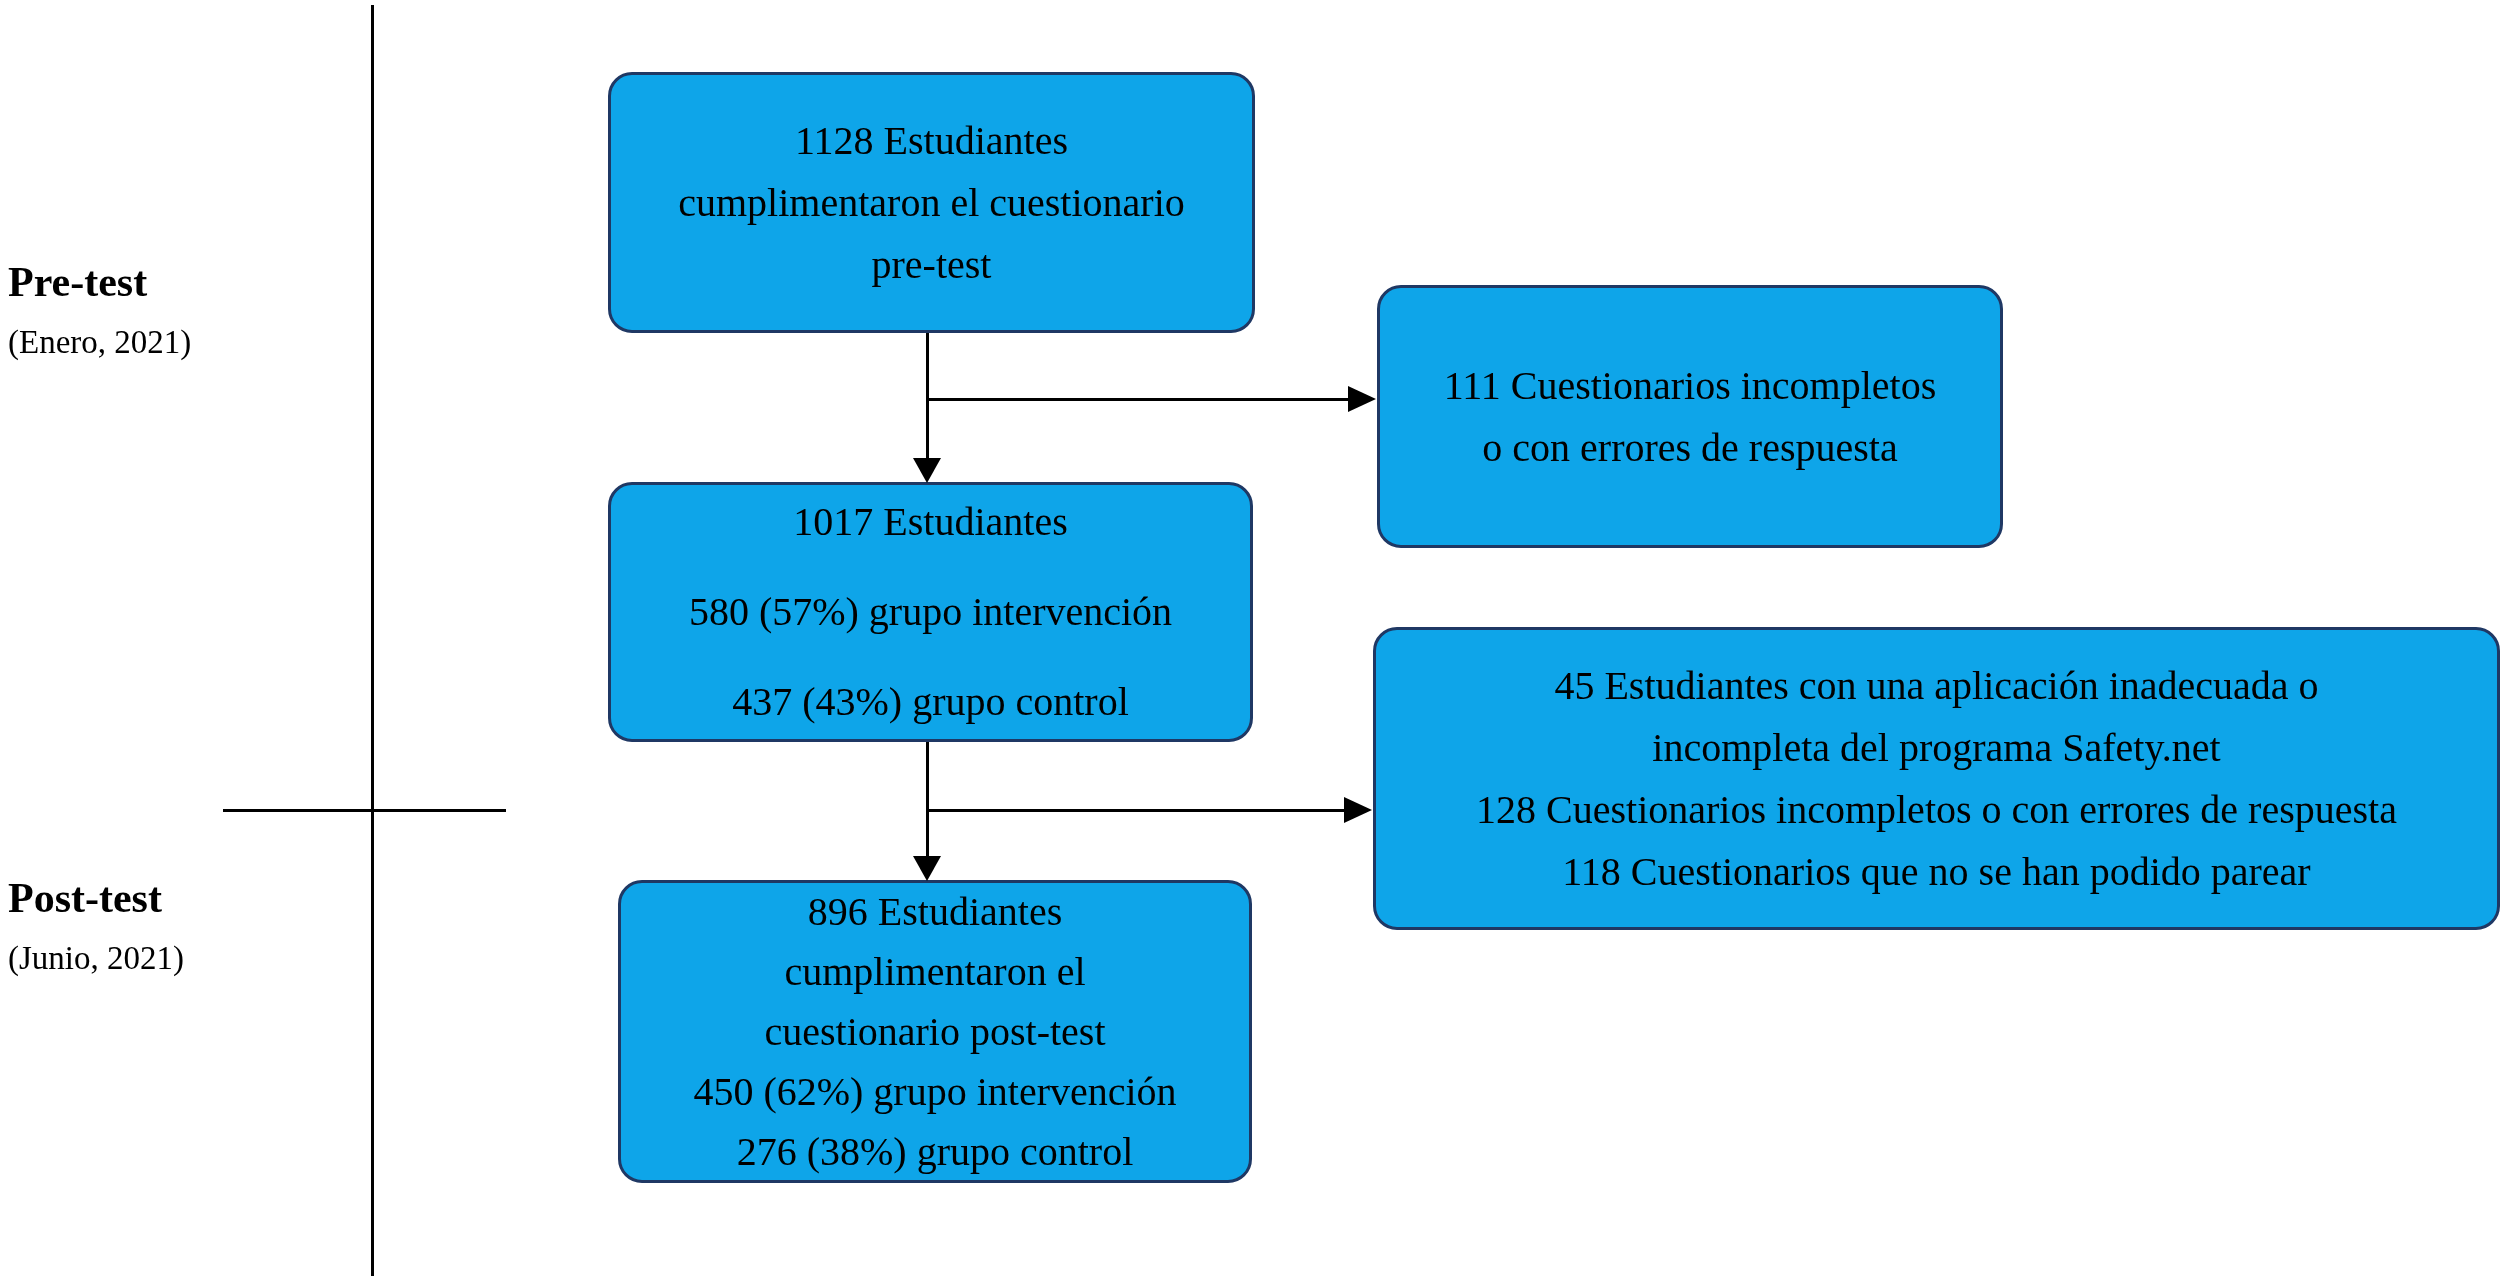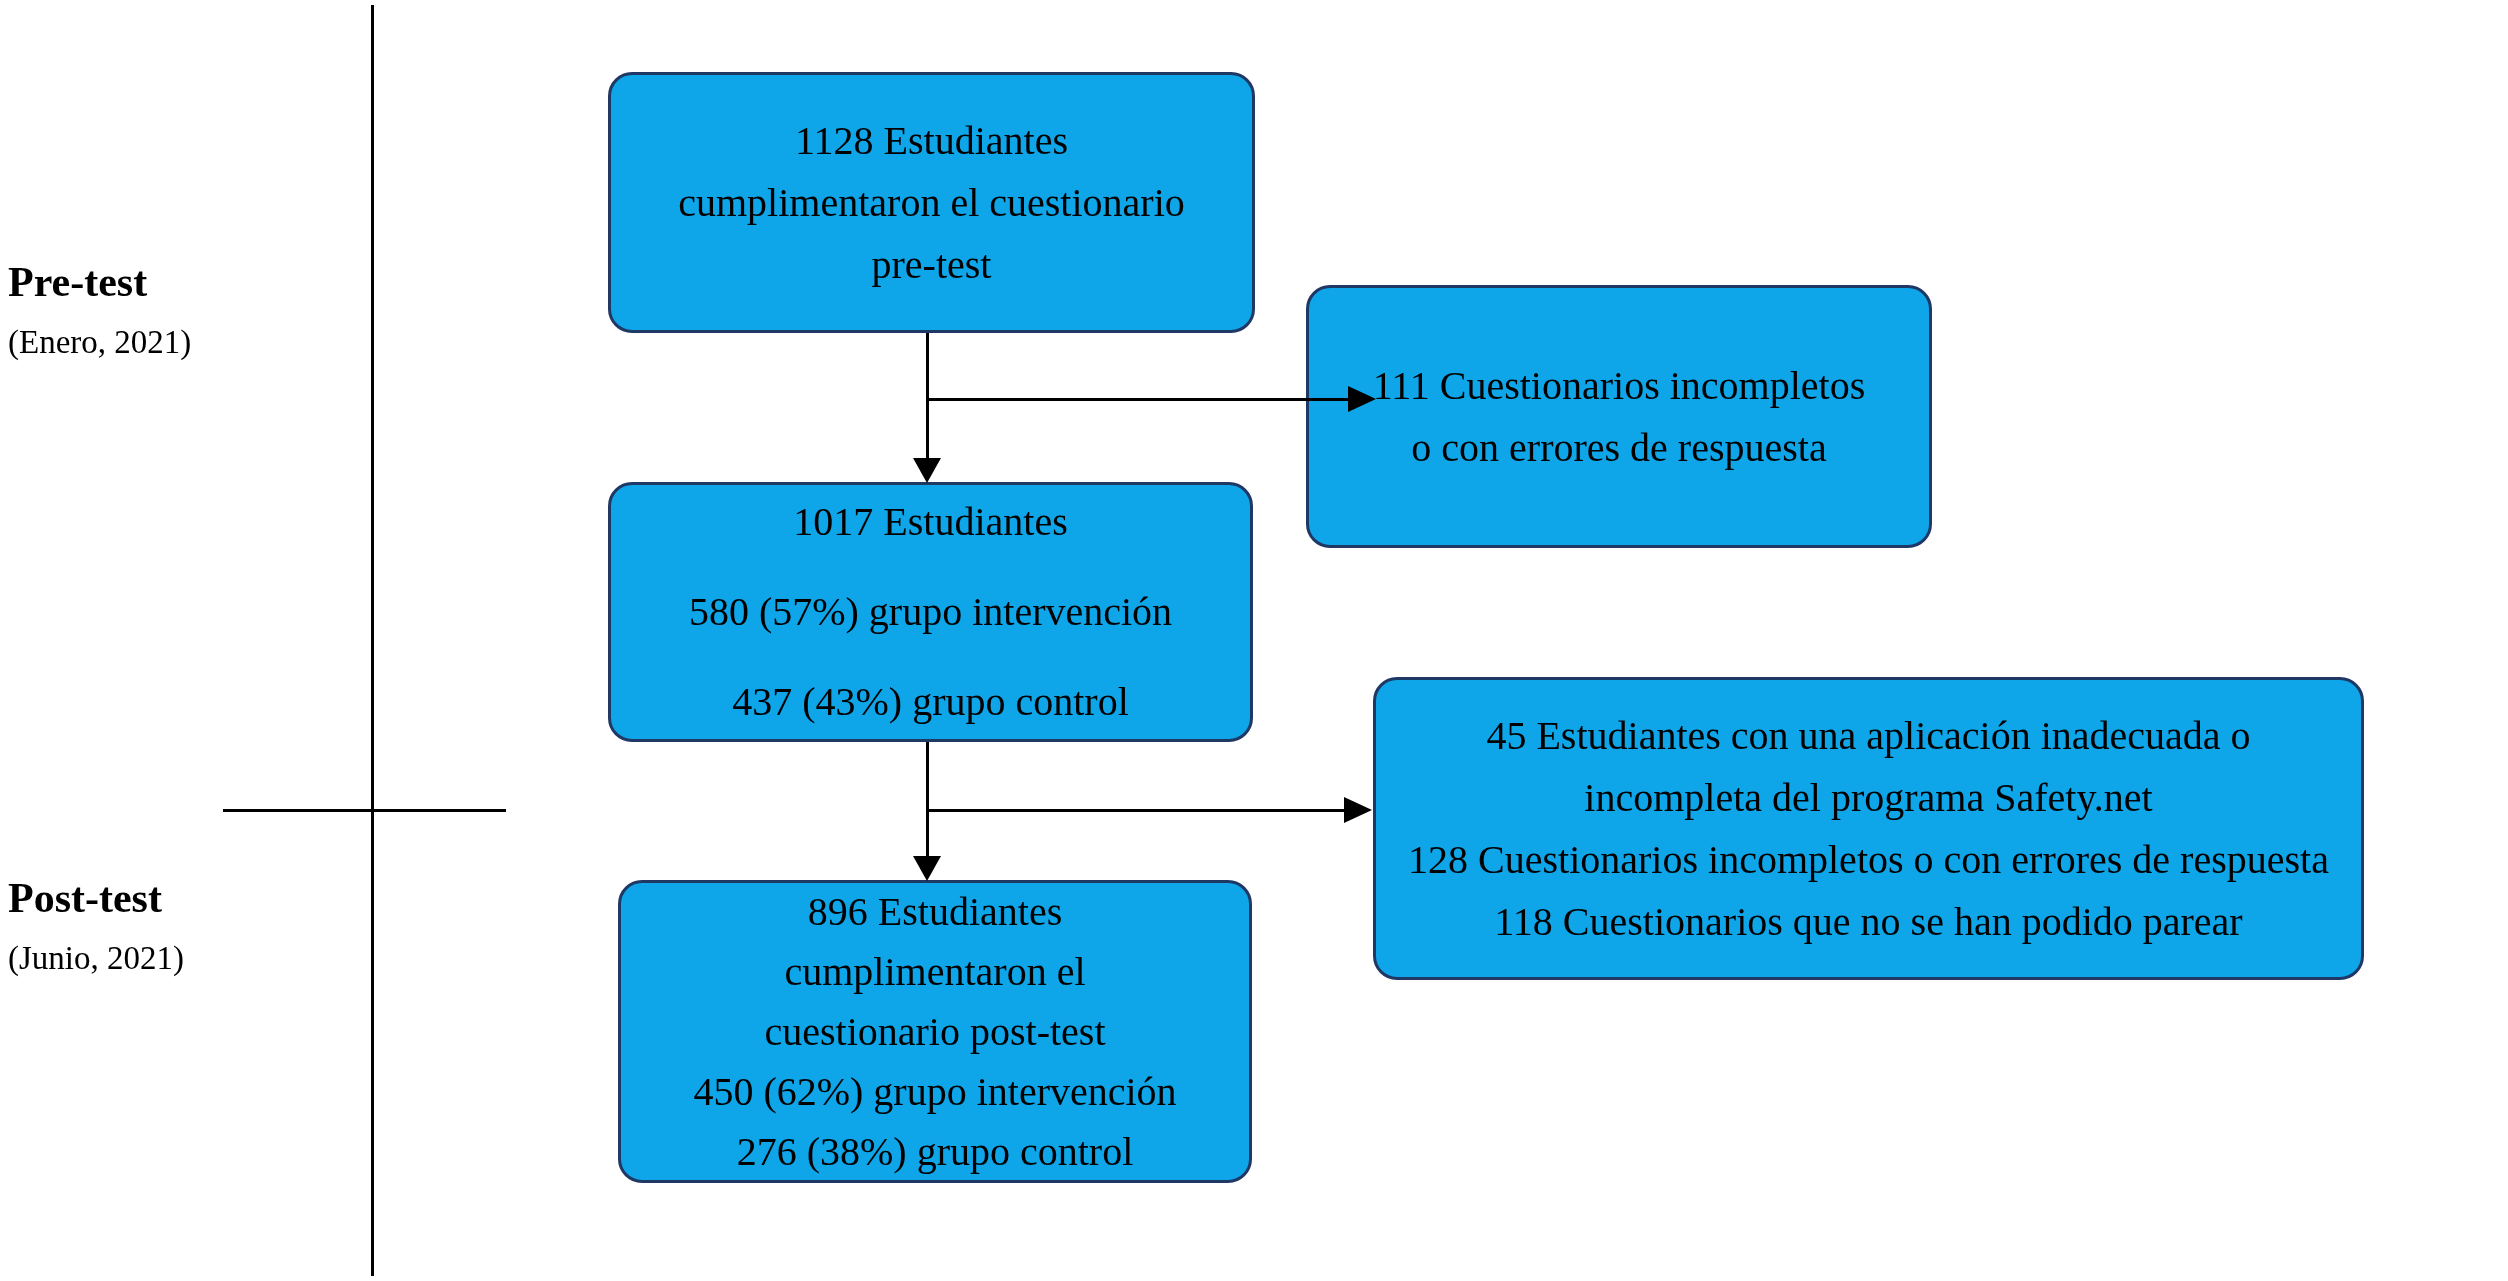--- a/index.html
+++ b/index.html
@@ -33,23 +33,23 @@
     border-radius: 24px;
     background: #0ea5e9;
     display: flex;
     flex-direction: column;
     justify-content: center;
     align-items: center;
     text-align: center;
   }
   .box .line { font-size: 40px; line-height: 62px; white-space: nowrap; }
   #box-pretest-completed  { left: 608px;  top: 72px;  width: 647px;  height: 261px; }
-  #box-excluded-pretest   { left: 1306px; top: 285px; width: 626px;  height: 263px; }
+  #box-excluded-pretest   { left: 1377px; top: 285px; width: 626px;  height: 263px; }
   #box-analyzed-pretest   { left: 608px;  top: 482px; width: 645px;  height: 260px; gap: 28px; }
-  #box-excluded-posttest  { left: 1373px; top: 677px; width: 991px; height: 303px; text-align: center; }
+  #box-excluded-posttest  { left: 1373px; top: 627px; width: 1127px; height: 303px; text-align: center; }
   #box-posttest-completed { left: 618px;  top: 880px; width: 634px;  height: 303px; }
   #box-posttest-completed .line { line-height: 60px; }
 
   
   .connector { position: absolute; background: #000000; }
   #arrow1-stem { left: 926px; top: 333px; width: 3px; height: 126px; }
   #arrow2-stem { left: 926px; top: 398px; width: 424px; height: 3px; }
   #arrow3-stem { left: 926px; top: 742px; width: 3px; height: 116px; }
   #arrow4-stem { left: 926px; top: 809px; width: 420px; height: 3px; }
 

